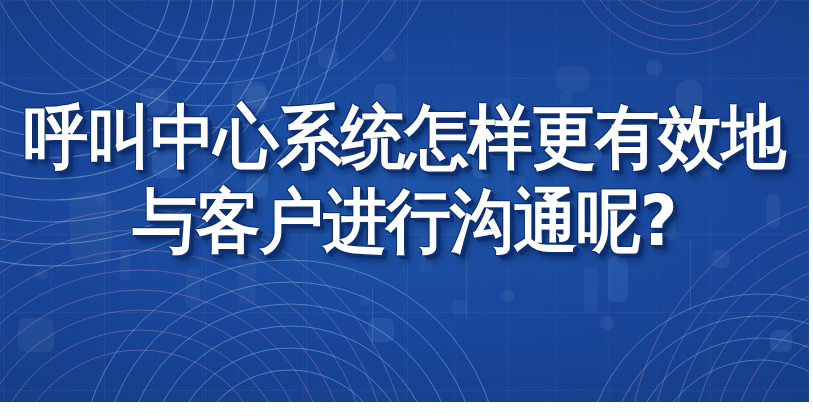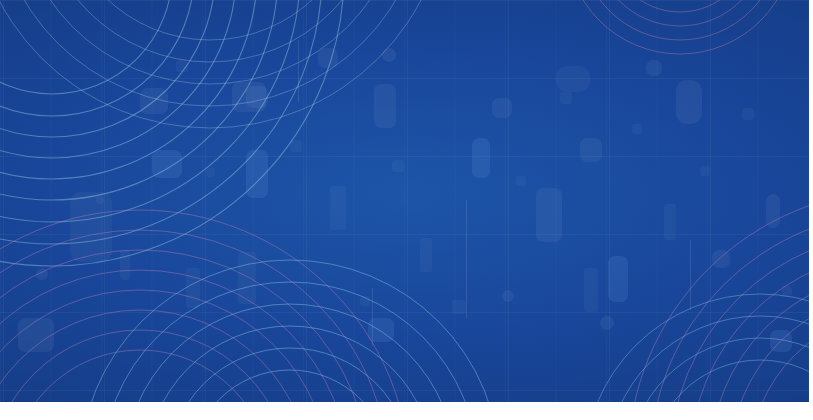--- a/index.html
+++ b/index.html
@@ -223,17 +223,21 @@
       <circle cx="900" cy="462" r="272"></circle>
     </g>
     <g fill="none" stroke="#8fc6e8" stroke-opacity="0.40" stroke-width="1">
       <circle cx="760" cy="470" r="110"></circle>
       <circle cx="760" cy="470" r="132"></circle>
       <circle cx="760" cy="470" r="154"></circle>
       <circle cx="760" cy="470" r="176"></circle>
     </g>
   </svg>
 
+  <div id="headline">
+    <span class="hl-line l1">呼叫中心系统怎样更有效地</span>
+    <span class="hl-line l2">与客户进行沟通呢?</span>
+  </div>
 
 </div>
 
 <div id="edge-right"></div>
 <div id="edge-bottom"></div>
 
 </body></html>

